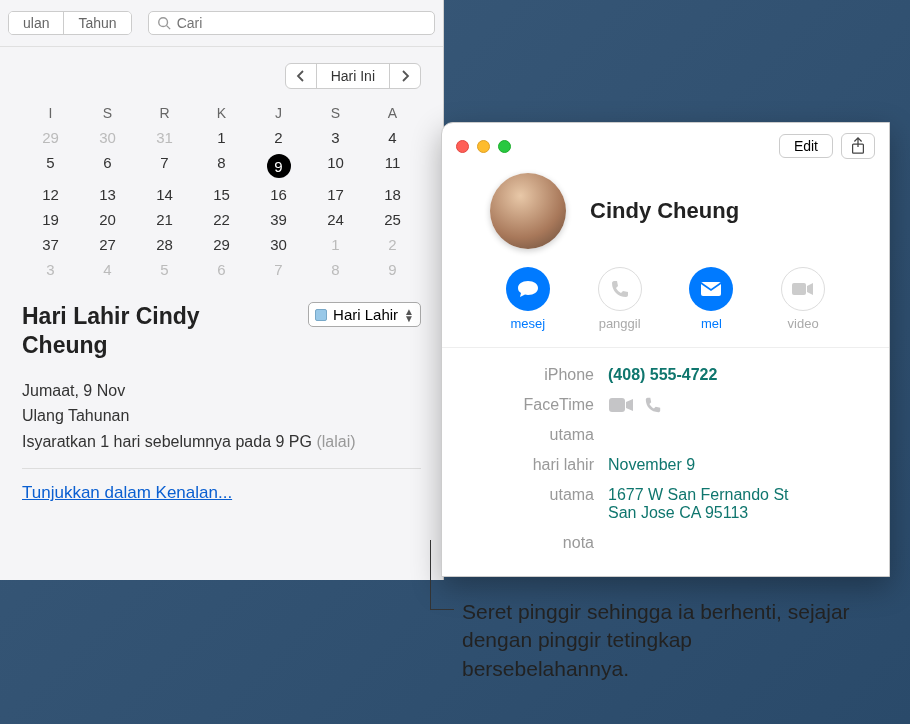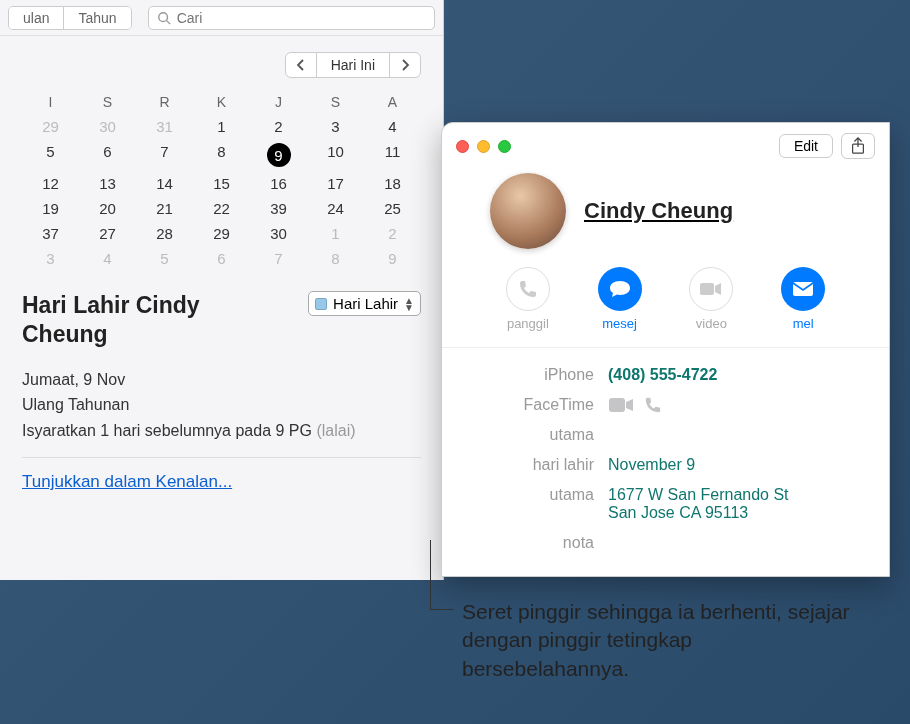--- a/index.html
+++ b/index.html
@@ -17,21 +17,21 @@
       position: absolute;
       left: 0;
       top: 0;
       width: 444px;
       height: 580px;
       background: #f5f5f7;
       border-right: 1px solid #d0d0d0;
     }
 
     .cal-toolbar {
-      height: 36px;
+      height: 47px;
       display: flex;
       align-items: center;
       gap: 8px;
       padding: 4px 8px;
       border-bottom: 1px solid #e0e0e0;
     }
     .tab-group {
       display: flex;
       border: 1px solid #ccc;
       border-radius: 5px;
@@ -214,22 +214,21 @@
       background: #fff;
       cursor: pointer;
       display: flex;
       align-items: center;
     }
 
     .contact-header {
       display: flex;
       align-items: center;
       padding: 4px 24px 18px 48px;
-      gap: 18px;
-      text-decoration: underline;
+      gap: 24px;
     }
     .avatar {
       width: 76px; height: 76px;
       border-radius: 50%;
       background: radial-gradient(circle at 40% 30%, #e8c8a8, #a8785a 60%, #604838);
       flex-shrink: 0;
       box-shadow: 0 2px 6px rgba(0,0,0,0.2);
     }
     .contact-name {
       font-size: 22px;
@@ -434,53 +433,53 @@
         </svg>
     </div>
   </div>
 
   <div class="contact-header">
     <div class="avatar"></div>
     <div class="contact-name">Cindy Cheung</div>
   </div>
 
   <div class="action-row">
+    <div class="action-item active">
+      <div class="action-circle active">
+        <svg width="22" height="20" viewBox="0 0 22 20">
+            <path d="M11 2 C5 2 1 5 1 9 C1 11 2 13 4 14 L3 18 L8 15.5 C9 15.8 10 16 11 16 C17 16 21 13 21 9 C21 5 17 2 11 2 Z" fill="#fff"></path>
+          </svg>
+      </div>
+      <div class="action-label">mesej</div>
+    </div>
     <div class="action-item inactive">
       <div class="action-circle inactive">
         <svg width="20" height="20" viewBox="0 0 20 20">
             <path d="M4 2 C3 2 2 3 2 4 C2 12 8 18 16 18 C17 18 18 17 18 16 L18 13 L13 12 L11 14 C9 13 7 11 6 9 L8 7 L7 2 Z" fill="#ccc"></path>
           </svg>
       </div>
       <div class="action-label">panggil</div>
     </div>
     <div class="action-item active">
       <div class="action-circle active">
-        <svg width="22" height="20" viewBox="0 0 22 20">
-            <path d="M11 2 C5 2 1 5 1 9 C1 11 2 13 4 14 L3 18 L8 15.5 C9 15.8 10 16 11 16 C17 16 21 13 21 9 C21 5 17 2 11 2 Z" fill="#fff"></path>
+        <svg width="22" height="16" viewBox="0 0 22 16">
+            <rect x="1" y="1" width="20" height="14" rx="2" fill="#fff"></rect>
+            <path d="M1 2 L11 9 L21 2" stroke="#007aff" stroke-width="1.6" fill="none"></path>
           </svg>
       </div>
-      <div class="action-label">mesej</div>
+      <div class="action-label">mel</div>
     </div>
     <div class="action-item inactive">
       <div class="action-circle inactive">
         <svg width="24" height="16" viewBox="0 0 24 16">
             <rect x="1" y="2" width="14" height="12" rx="2" fill="#ccc"></rect>
             <path d="M16 5 L22 2 L22 14 L16 11 Z" fill="#ccc"></path>
           </svg>
       </div>
       <div class="action-label">video</div>
-    </div>
-    <div class="action-item active">
-      <div class="action-circle active">
-        <svg width="22" height="16" viewBox="0 0 22 16">
-            <rect x="1" y="1" width="20" height="14" rx="2" fill="#fff"></rect>
-            <path d="M1 2 L11 9 L21 2" stroke="#007aff" stroke-width="1.6" fill="none"></path>
-          </svg>
-      </div>
-      <div class="action-label">mel</div>
     </div>
   </div>
 
   <div class="info-section">
     <div class="info-row">
       <div class="info-label">iPhone</div>
       <div class="info-value bold">(408) 555-4722</div>
     </div>
     <div class="info-row">
       <div class="info-label">FaceTime</div>

